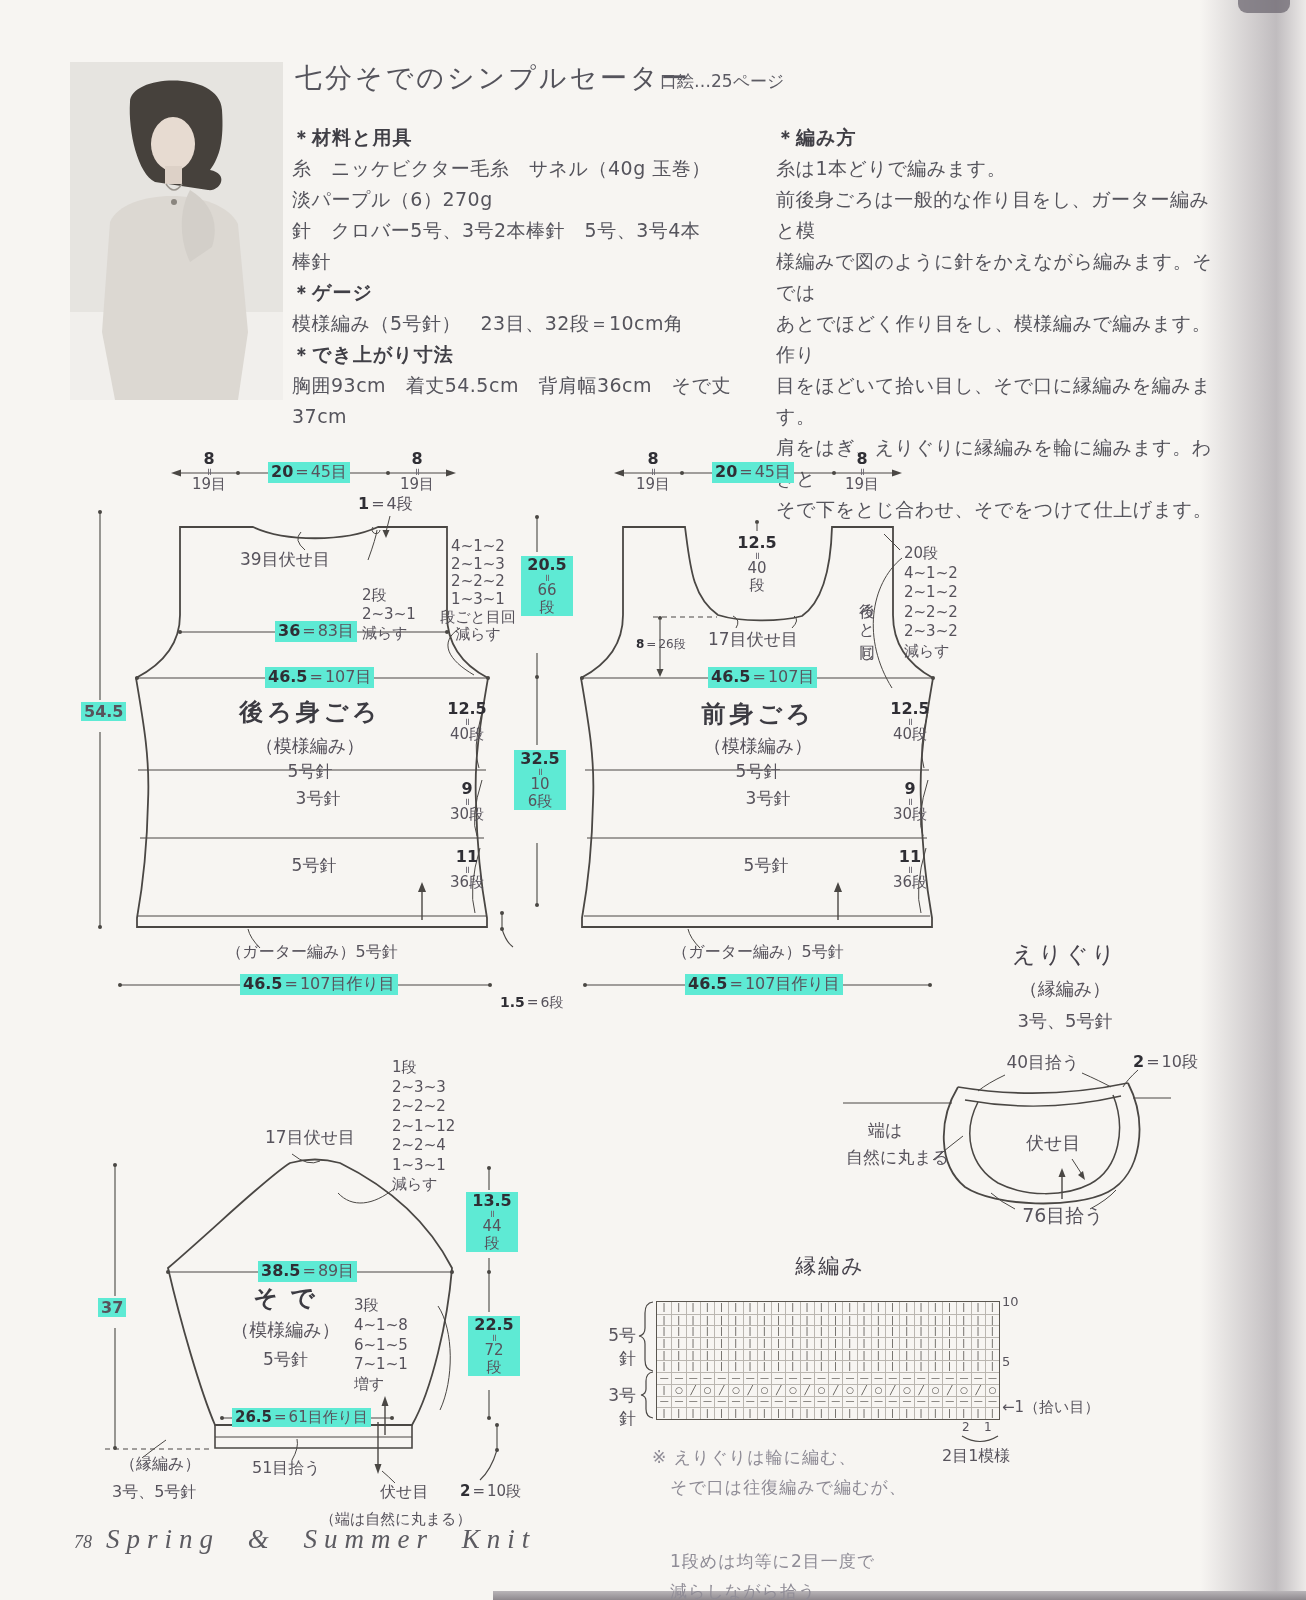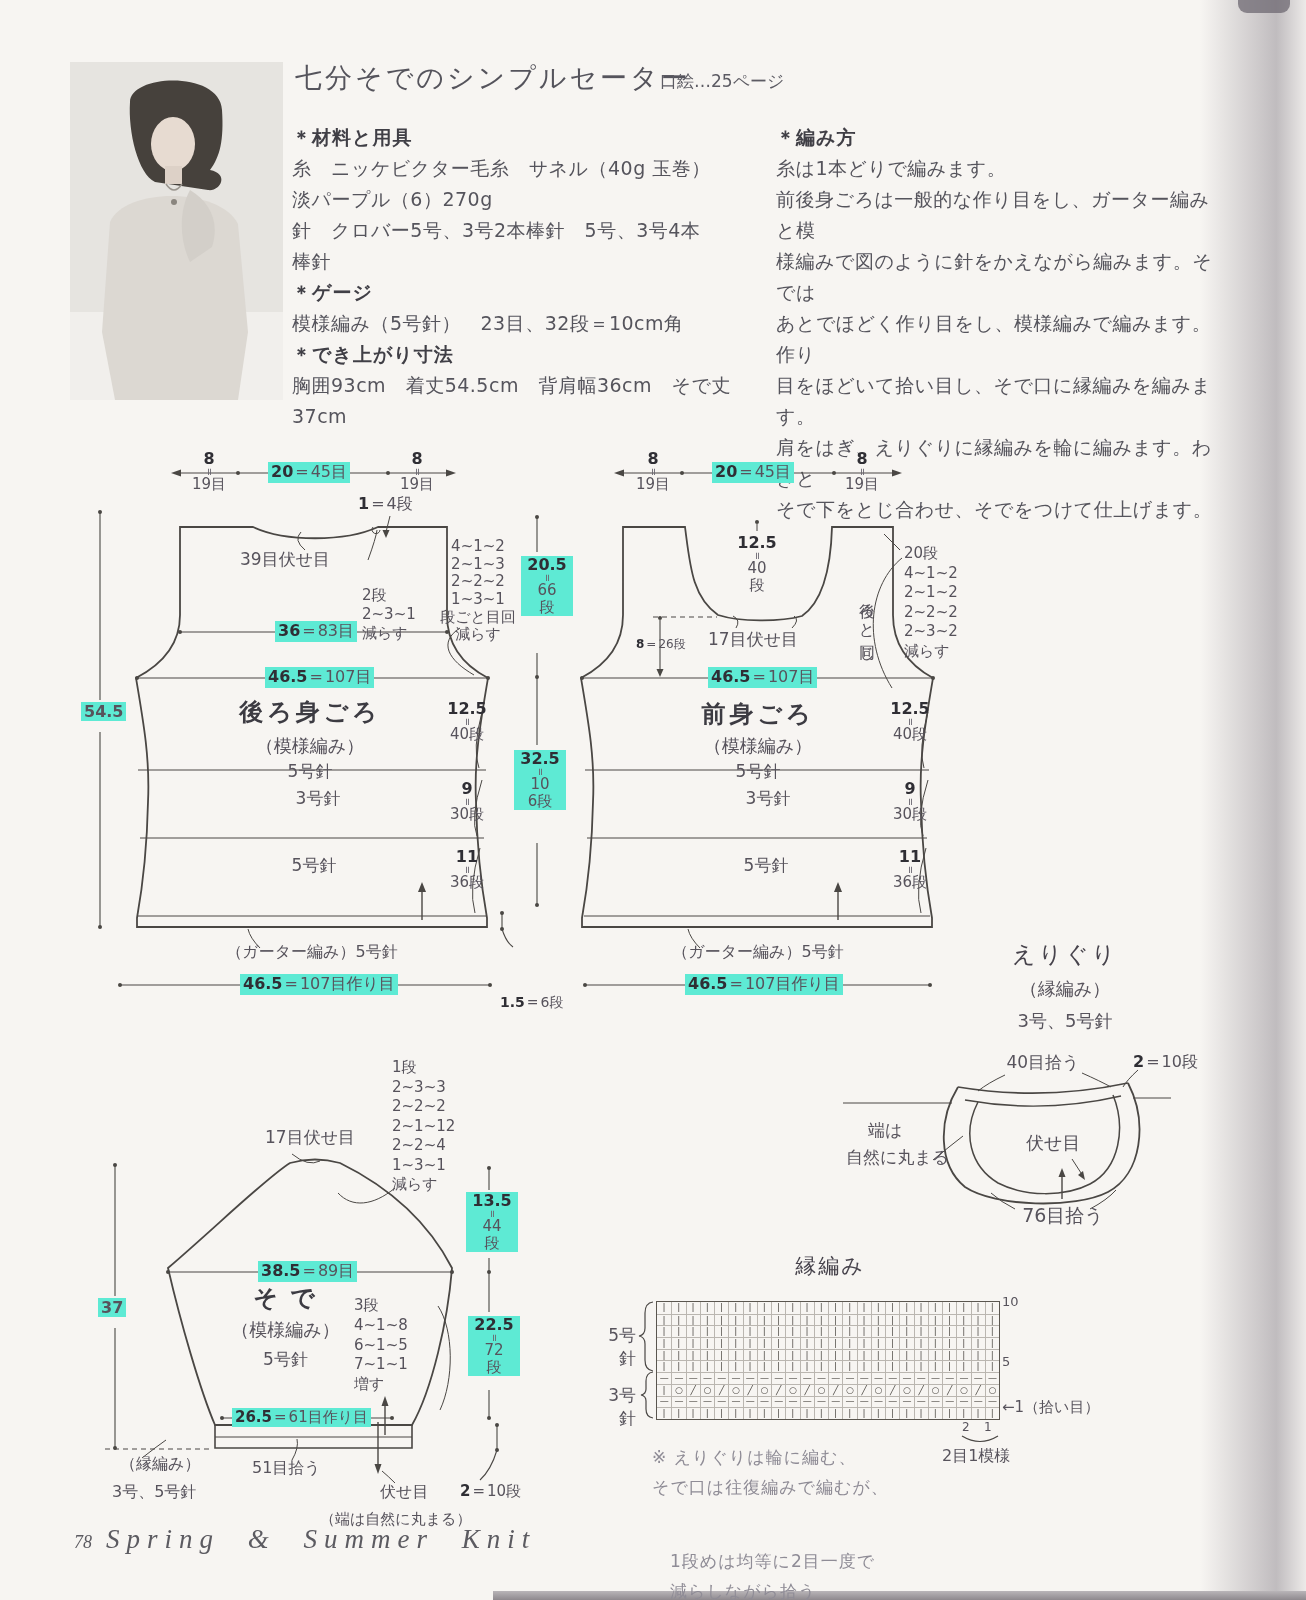--- a/index.html
+++ b/index.html
@@ -689,21 +689,21 @@
     <div class="abs lbl" style="left:0;top:84px;width:36px;text-align:right;font-size:17px;">5号針</div>
     <div class="abs lbl" style="left:0;top:144px;width:36px;text-align:right;font-size:17px;">3号針</div>
     <div class="abs lbl" style="left:402px;top:54px;font-size:13px;">10</div>
     <div class="abs lbl" style="left:402px;top:114px;font-size:13px;">5</div>
     <div class="abs lbl nowrap" style="left:402px;top:158px;font-size:15px;">←1（拾い目）</div>
     <div class="abs lbl" style="left:362px;top:180px;font-size:12px;">2</div>
     <div class="abs lbl" style="left:384px;top:180px;font-size:12px;">1</div>
     <div class="abs lbl nowrap" style="left:342px;top:206px;">2目1模様</div>
     <div class="abs note" style="left:52px;top:202px;">
       <div>※ えりぐりは輪に編む、</div>
-      <div style="">そで口は往復編みで編むが、</div>
+      <div style="margin-left:18px;">そで口は往復編みで編むが、</div>
       <div style="margin-left:18px;margin-top:44px;">1段めは均等に2目一度で</div>
       <div style="margin-left:18px;">減らしながら拾う</div>
     </div>
   </div>
 
   <div class="abs footer" style="left:74px;top:1524px;">
     <span class="fp">78</span><span class="ft">Spring &amp; Summer Knit</span>
   </div>
 
 </div>

